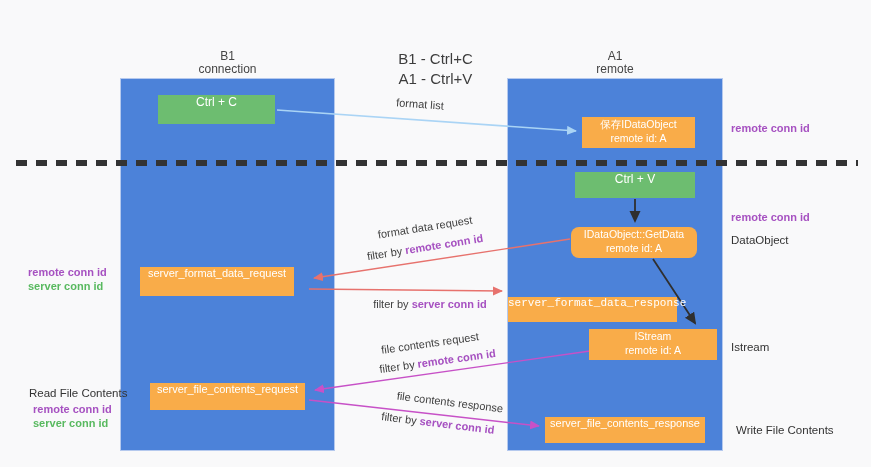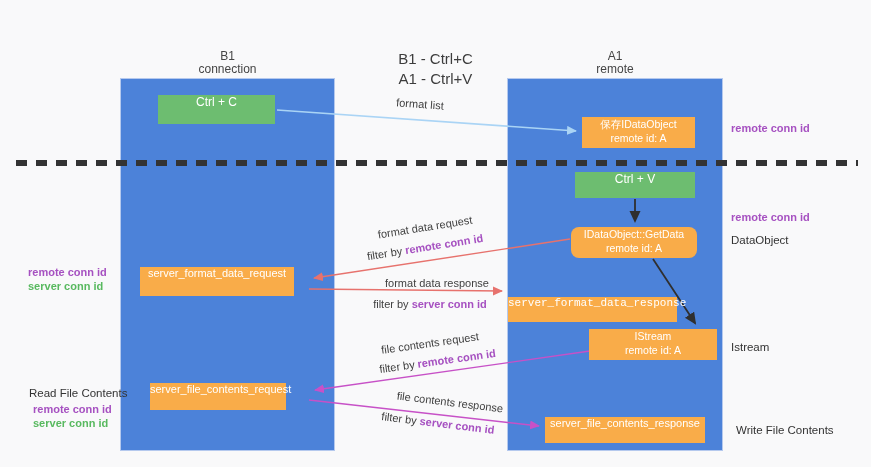--- a/index.html
+++ b/index.html
@@ -121,21 +121,21 @@
 
   <div class="node orange" style="left:508px;top:297px;width:169px;height:25px;font-family:Liberation Mono, monospace;">
     <span>server_format_data_response</span>
   </div>
 
   <div class="node orange two" style="left:589px;top:329px;width:128px;height:31px;">
     <span>IStream</span>
     <span class="l2">remote id: A</span>
   </div>
 
-  <div class="node orange" style="left:150px;top:383px;width:136px;height:27px;">
+  <div class="node orange" style="left:150px;top:383px;width:155px;height:27px;">
     <span>server_file_contents_request</span>
   </div>
 
   <div class="node orange" style="left:545px;top:417px;width:160px;height:26px;">
     <span>server_file_contents_response</span>
   </div>
 
   <div class="ann purple" style="left:731px;top:122px;">remote conn id</div>
   <div class="ann purple" style="left:731px;top:211px;">remote conn id</div>
   <div class="ann" style="left:731px;top:234px;">DataObject</div>
@@ -149,21 +149,20 @@
   <div class="ann purple" style="left:33px;top:403px;">remote conn id</div>
   <div class="ann green" style="left:33px;top:417px;">server conn id</div>
 
   <div class="alabel" style="left:370px;top:98px;width:100px;transform:rotate(4deg);">format list</div>
 
   <div class="alabel" style="left:345px;top:221px;width:160px;transform:rotate(-9deg);">format data request</div>
   <div class="alabel" style="left:335px;top:241px;width:180px;transform:rotate(-9deg);">
     <span>filter by</span><span class="key">remote conn id</span>
   </div>
 
-  <div class="alabel" style="left:357px;top:277px;width:160px;">format data response</div>
   <div class="alabel" style="left:350px;top:298px;width:160px;">
     <span>filter by</span><span class="key">server conn id</span>
   </div>
 
   <div class="alabel" style="left:350px;top:337px;width:160px;transform:rotate(-8deg);">file contents request</div>
   <div class="alabel" style="left:345px;top:355px;width:185px;transform:rotate(-8deg);">
     <span>filter by</span><span class="key">remote conn id</span>
   </div>
 
   <div class="alabel" style="left:365px;top:396px;width:170px;transform:rotate(7deg);">file contents response</div>

